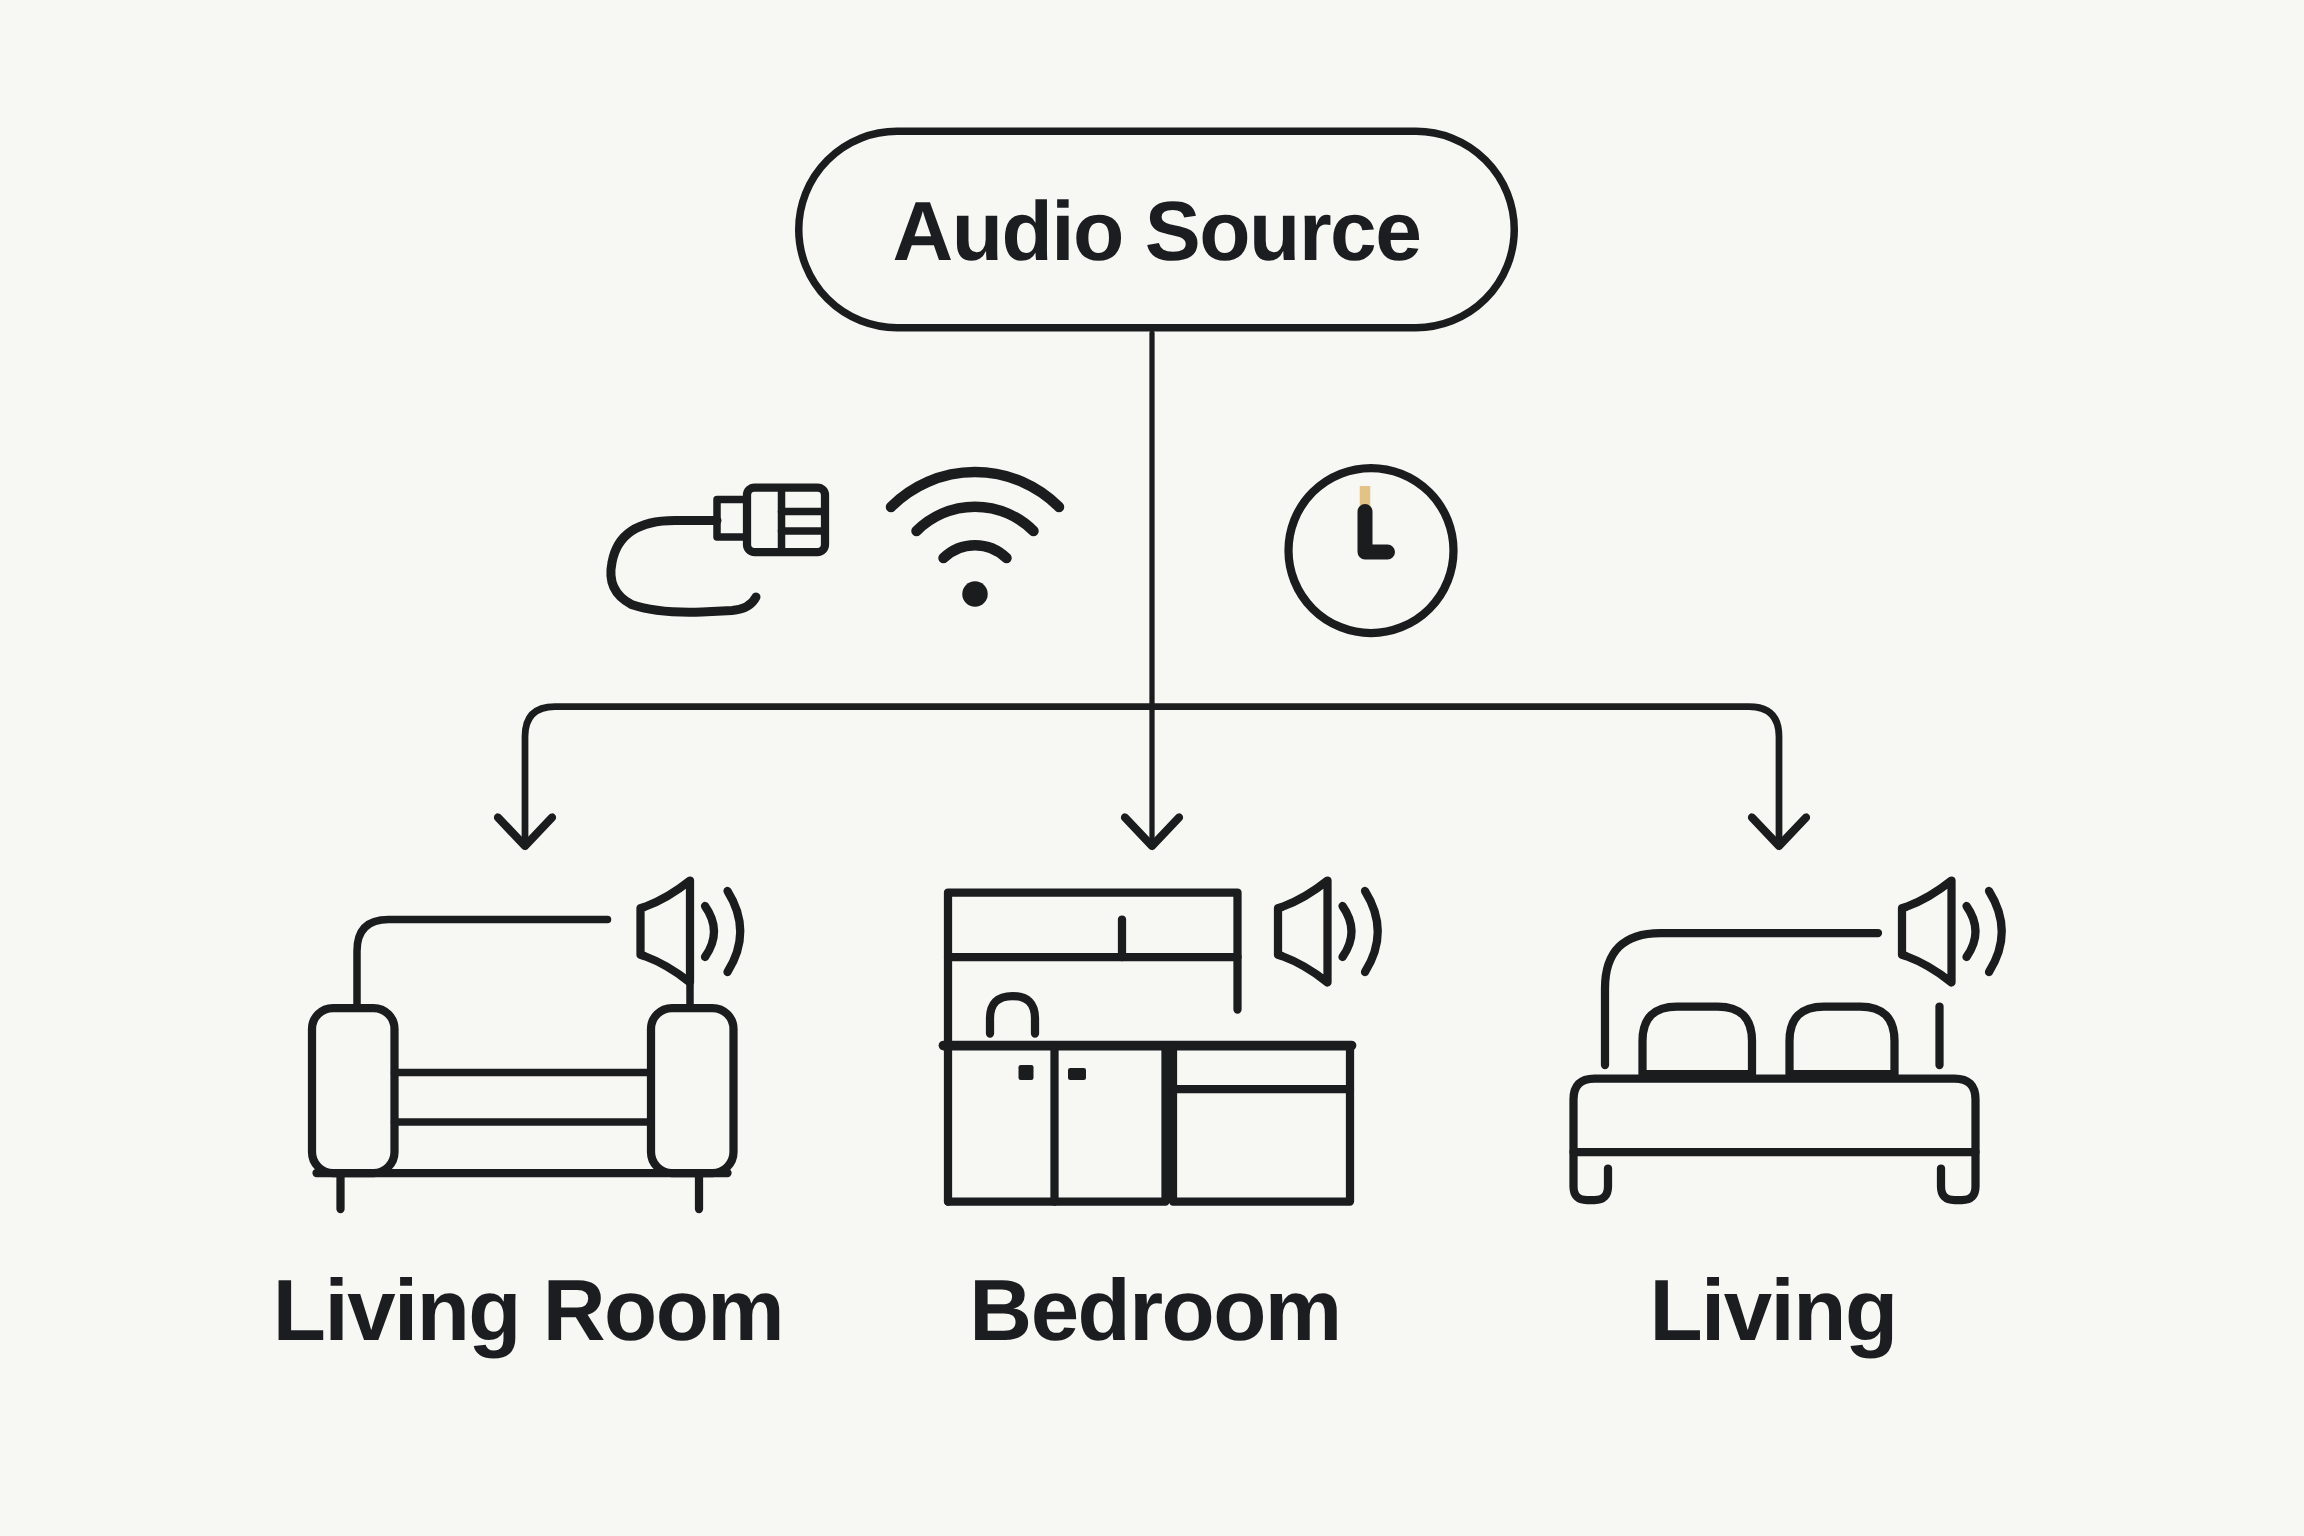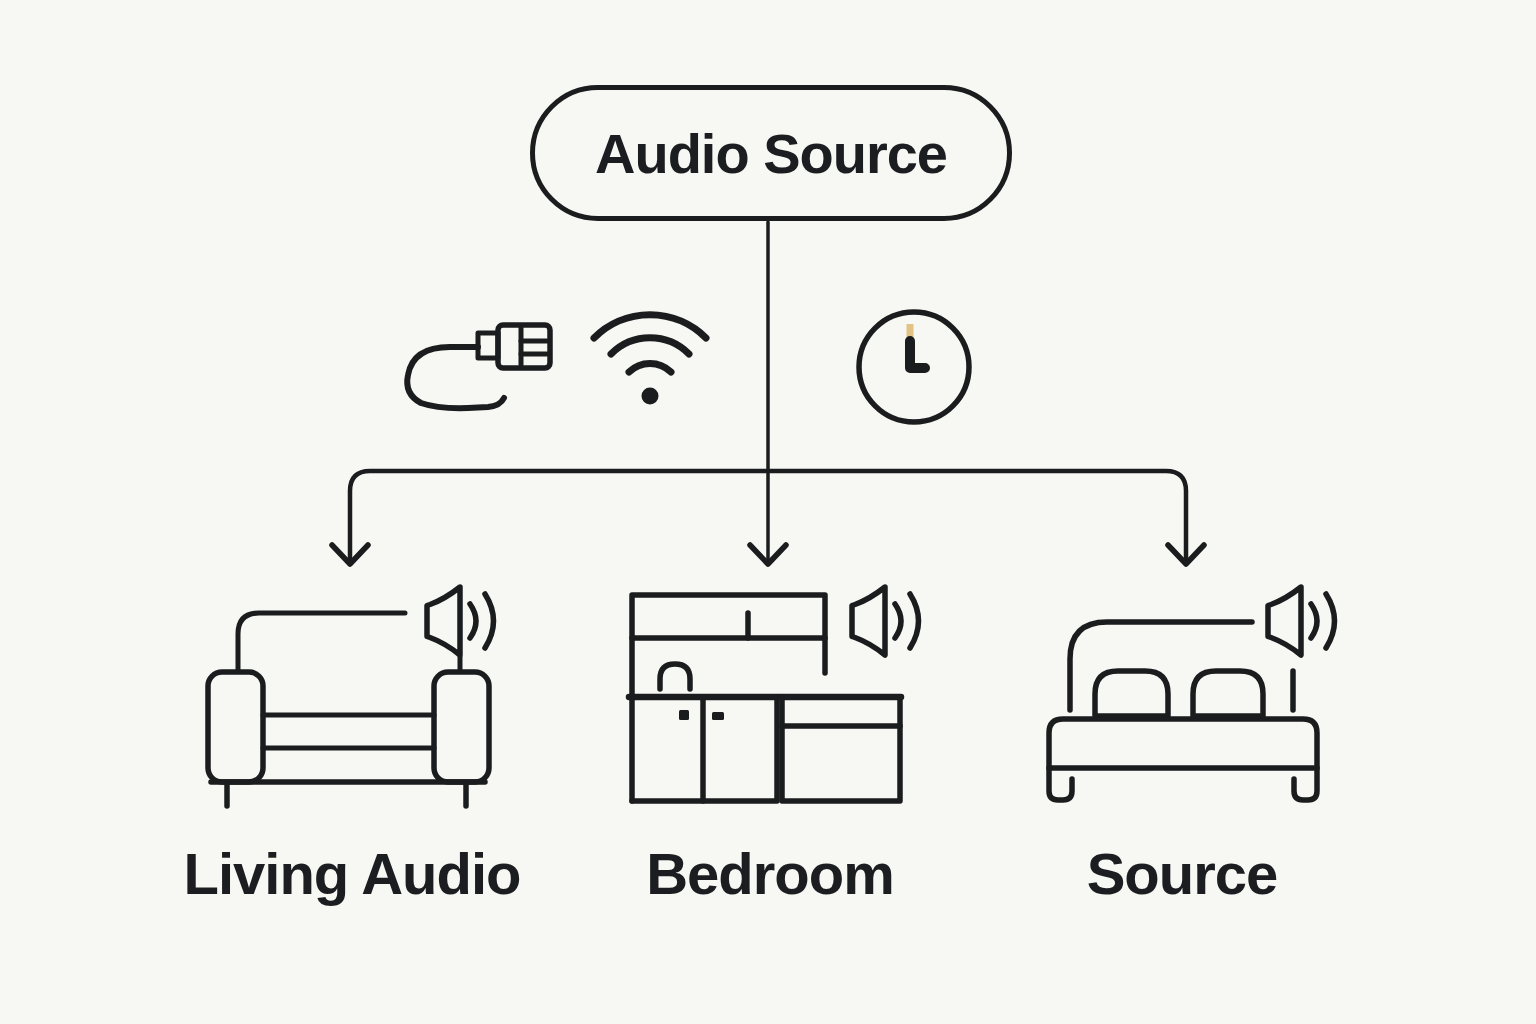--- a/index.html
+++ b/index.html
@@ -111,17 +111,17 @@
       <path d="M1072,779 L1072,791 Q1072,800 1063,800 L1058,800 Q1049,800 1049,791 L1049,733 Q1049,719 1063,719 L1303,719 Q1317,719 1317,733 L1317,791 Q1317,800 1308,800 L1303,800 Q1294,800 1294,791 L1294,779" stroke-width="5.5"></path>
       <path d="M1049,768 L1317,768" stroke-width="5.5"></path>
       <use href="#spk" x="1265" y="586"></use>
     </g>
   </svg>
 
   <div class="pill">
     <span>Audio Source</span>
   </div>
 
-  <div class="room-label lr">Living Audio</div>
+  <div class="room-label lr">Living Room</div>
   <div class="room-label kt">Bedroom</div>
-  <div class="room-label bd">Source</div>
+  <div class="room-label bd">Living</div>
 
 </div>
 
 </body></html>

